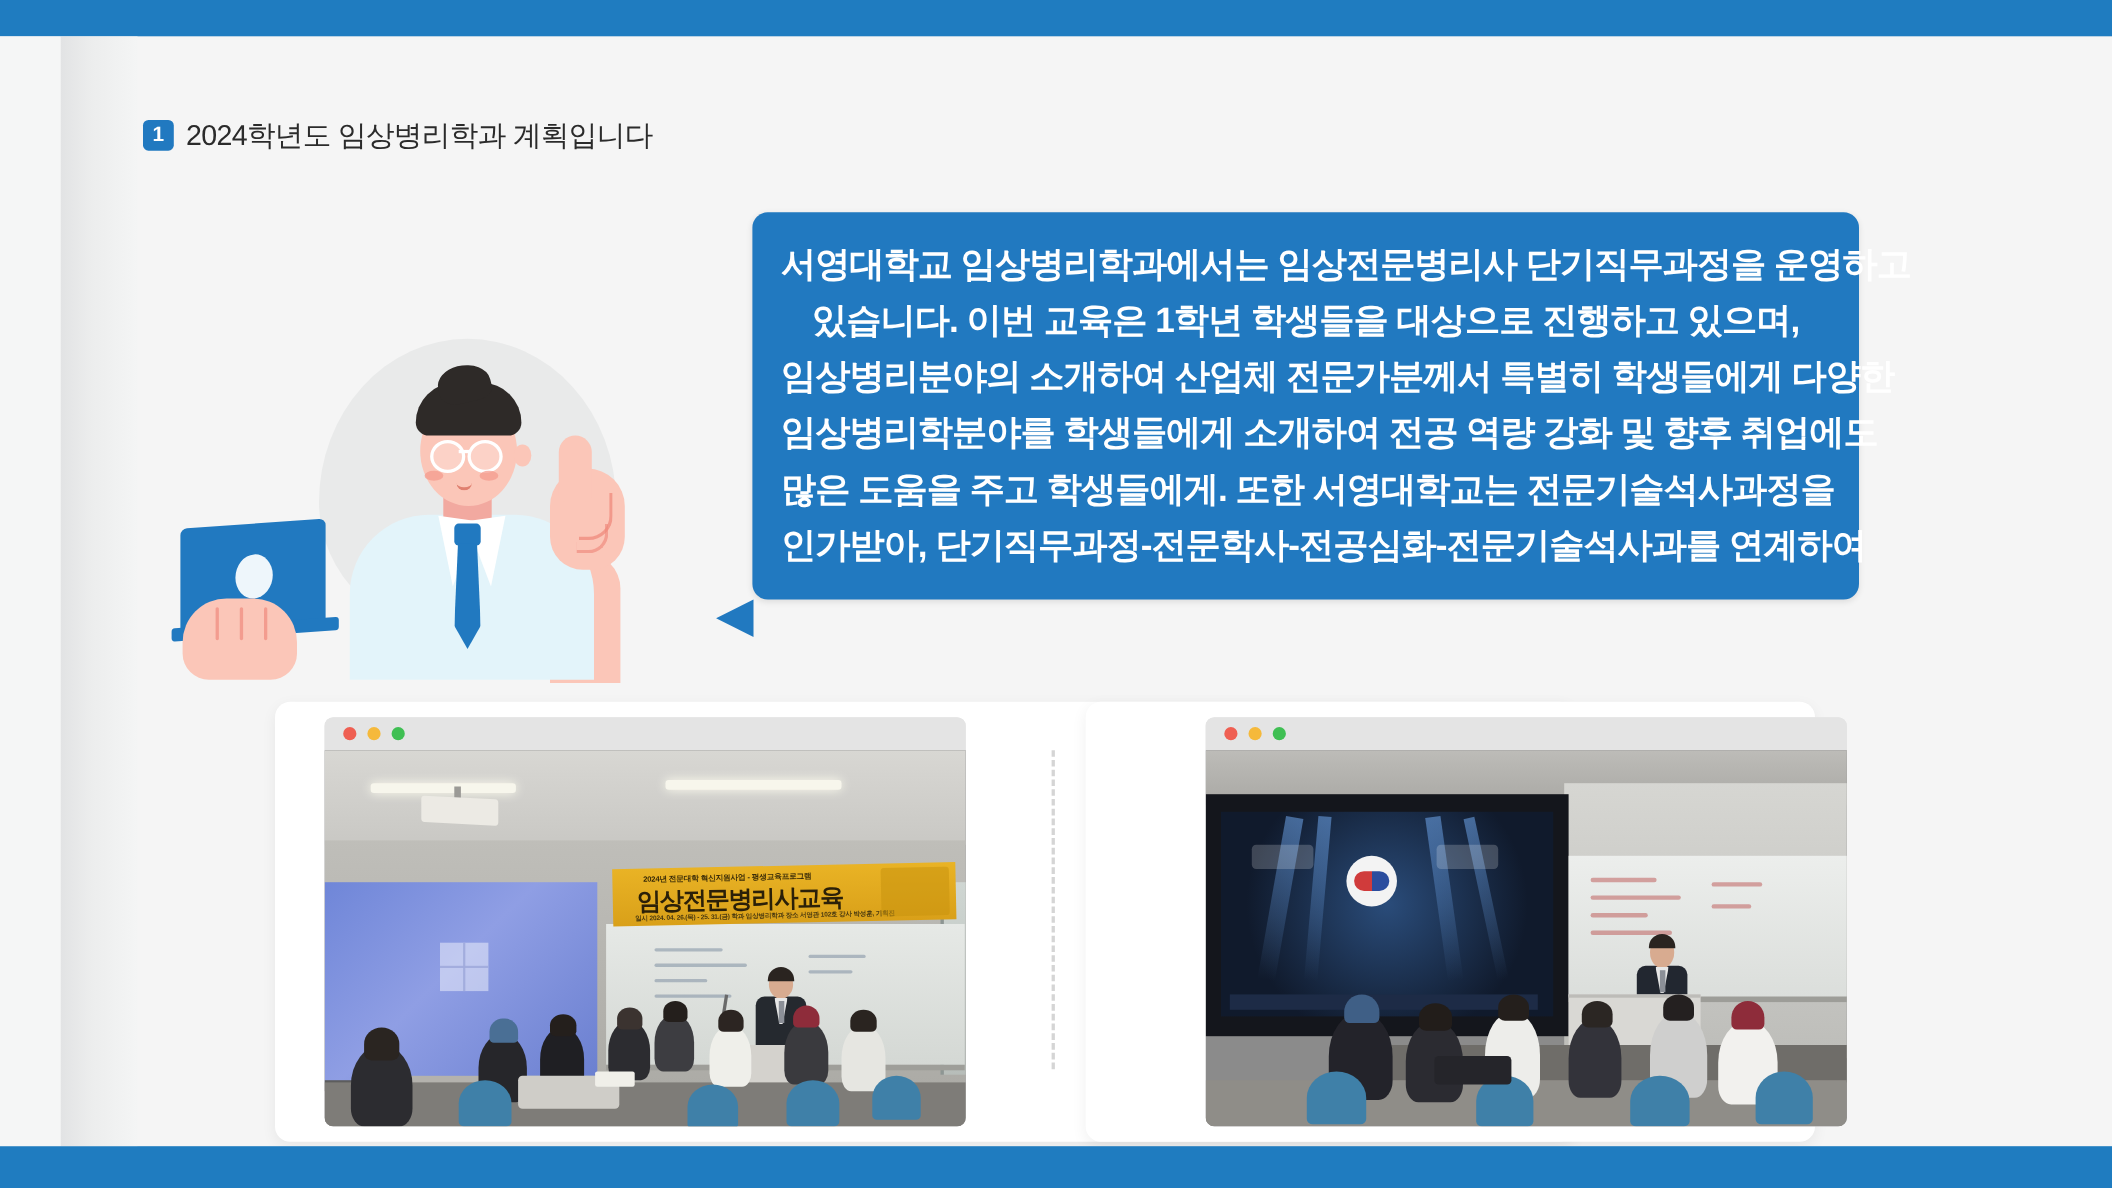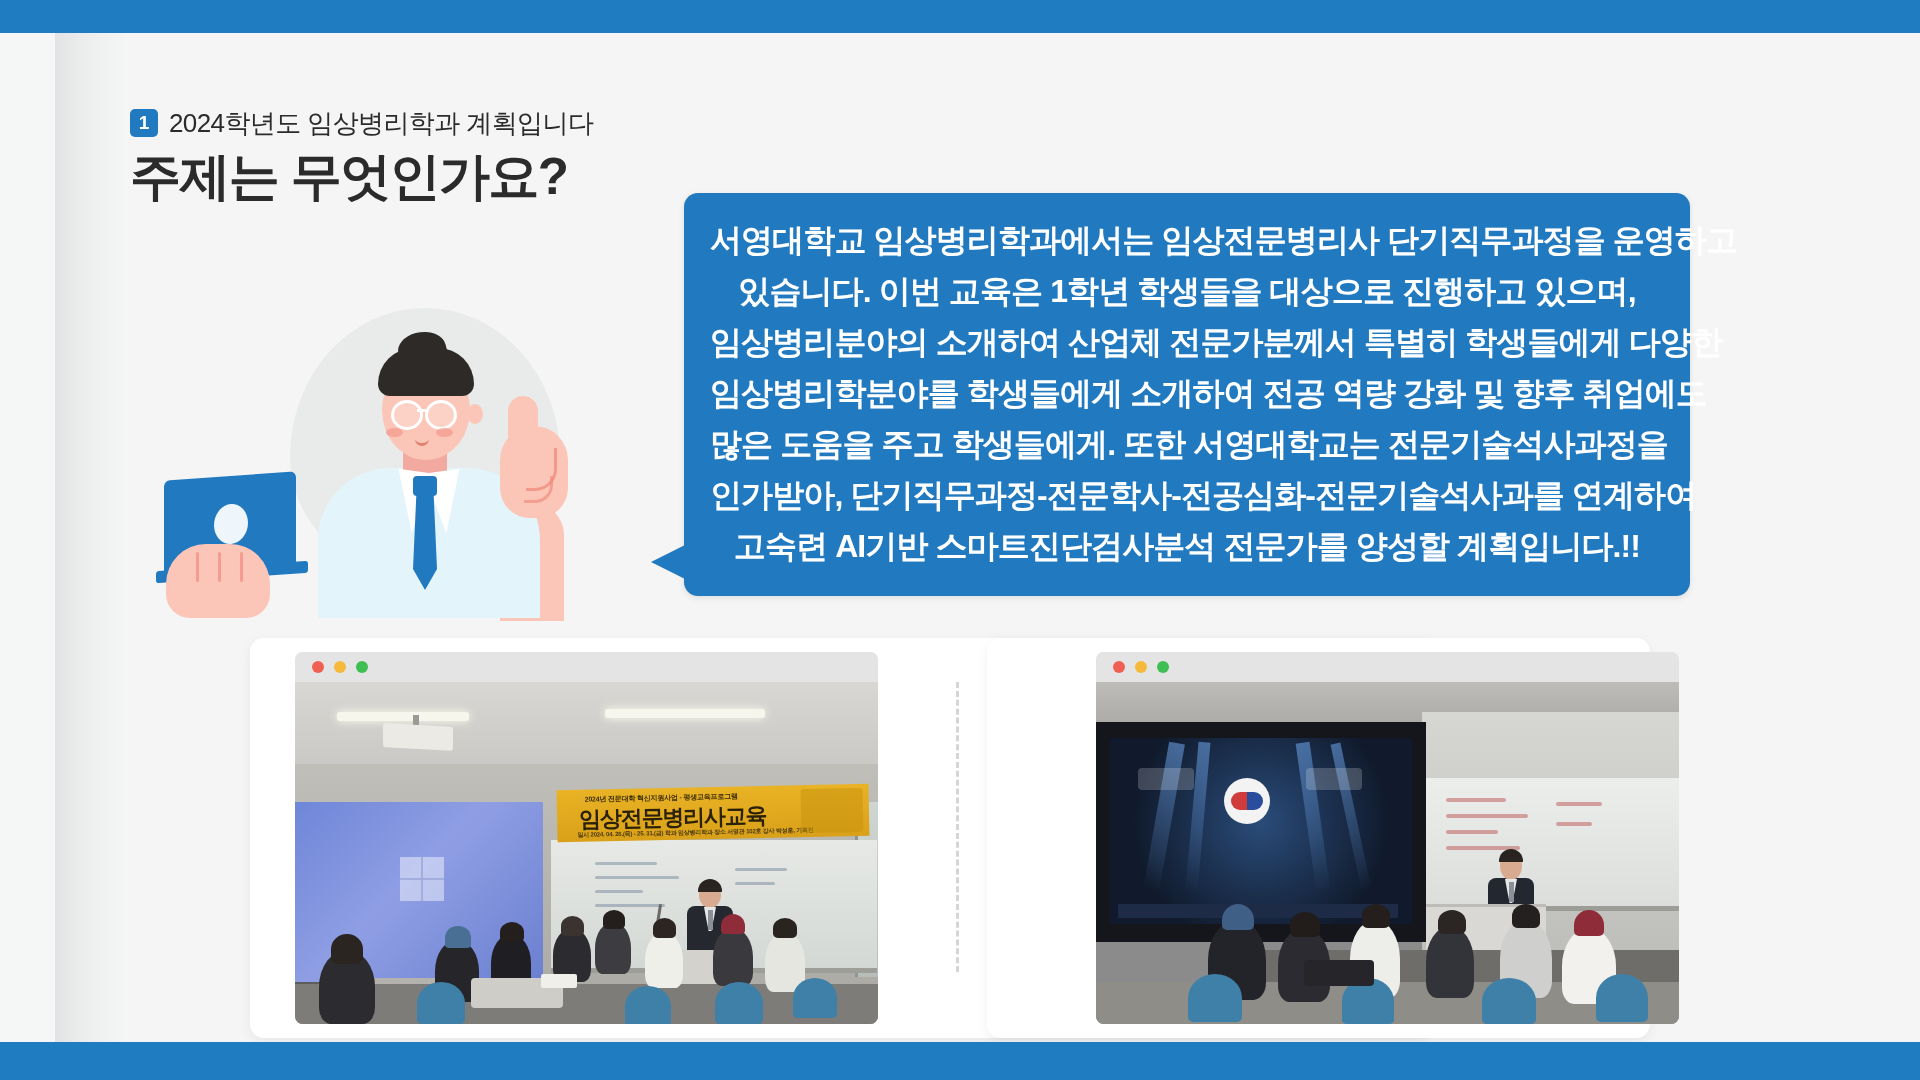--- a/index.html
+++ b/index.html
@@ -315,21 +315,20 @@
 <div class="slide-frame">
 
   <div class="spine-shadow"></div>
   <div class="spine"></div>
 
   <div class="header">
     <div class="eyebrow">
       <div class="num-badge">1</div>
       <div class="eyebrow-text">2024학년도 임상병리학과 계획입니다</div>
     </div>
-    <div class="headline">주제는 무엇인가요?</div>
   </div>
 
   <div class="illus">
     <div class="blob"></div>
 
     <div class="armR"></div>
     <div class="body"></div>
     <div class="neck"></div>
     <div class="collarL"></div>
     <div class="collarR"></div>
@@ -362,21 +361,20 @@
   </div>
 
   <div class="bubble">
     <div class="tail"></div>
     <p>서영대학교 임상병리학과에서는 임상전문병리사 단기직무과정을 운영하고</p>
     <p>있습니다. 이번 교육은 1학년 학생들을 대상으로 진행하고 있으며,</p>
     <p>임상병리분야의 소개하여 산업체 전문가분께서 특별히 학생들에게 다양한</p>
     <p>임상병리학분야를 학생들에게 소개하여 전공 역량 강화 및 향후 취업에도</p>
     <p>많은 도움을 주고 학생들에게. 또한 서영대학교는 전문기술석사과정을</p>
     <p>인가받아, 단기직무과정-전문학사-전공심화-전문기술석사과를 연계하여</p>
-    <p>고숙련 AI기반 스마트진단검사분석 전문가를 양성할 계획입니다.!!</p>
   </div>
 
   <div class="photos">
 
     <div class="photo-card card-left">
       <div class="browser browser-left">
         <div class="browser-bar">
           <span class="dot dot-red"></span>
           <span class="dot dot-yellow"></span>
           <span class="dot dot-green"></span>

